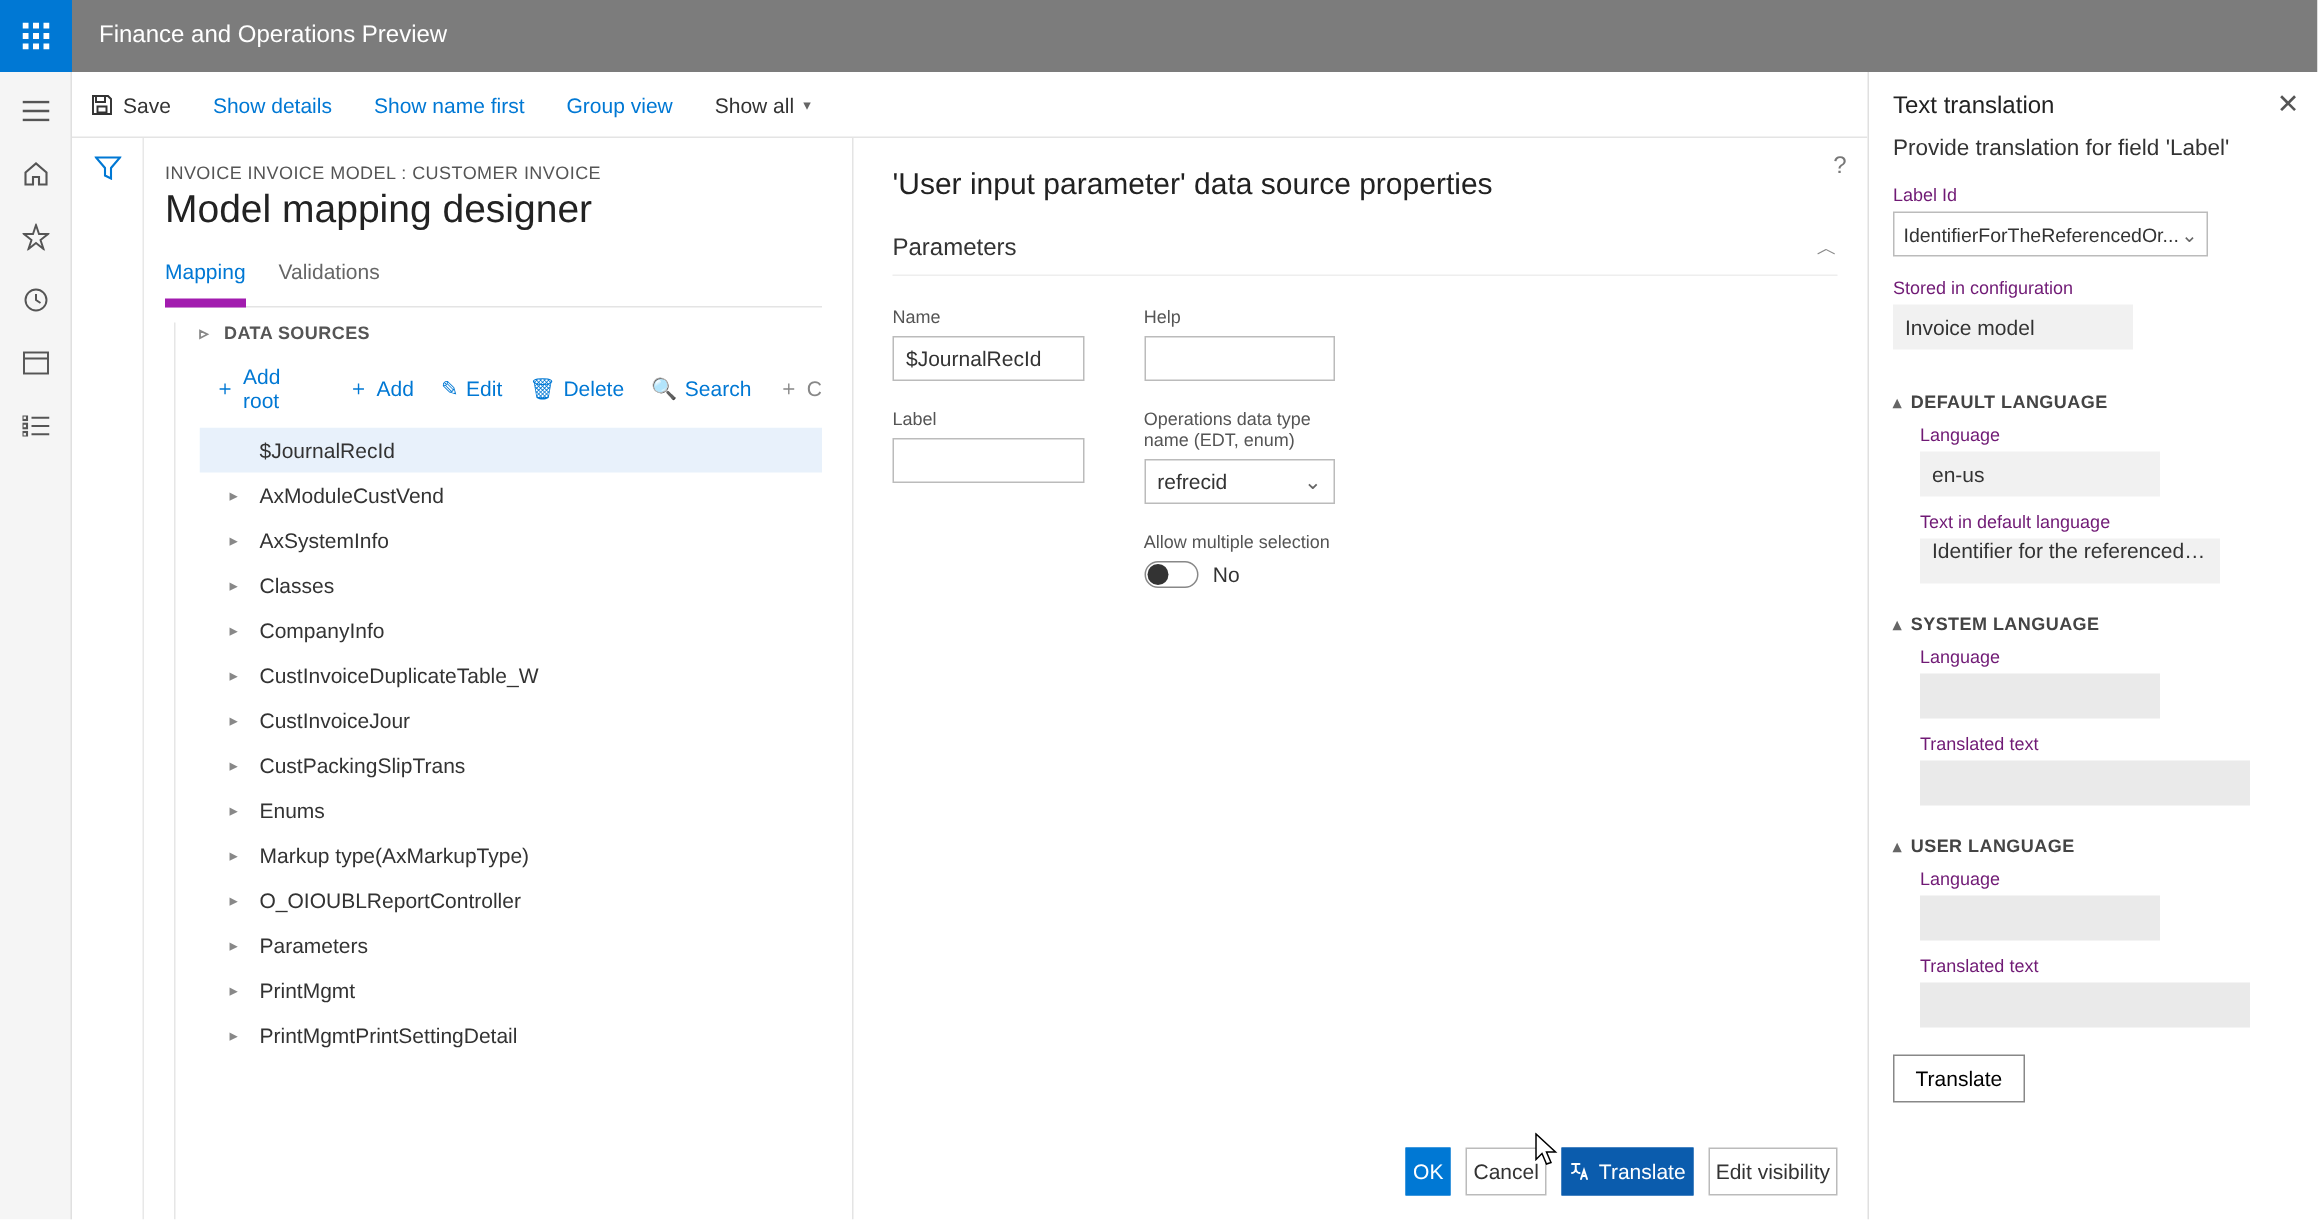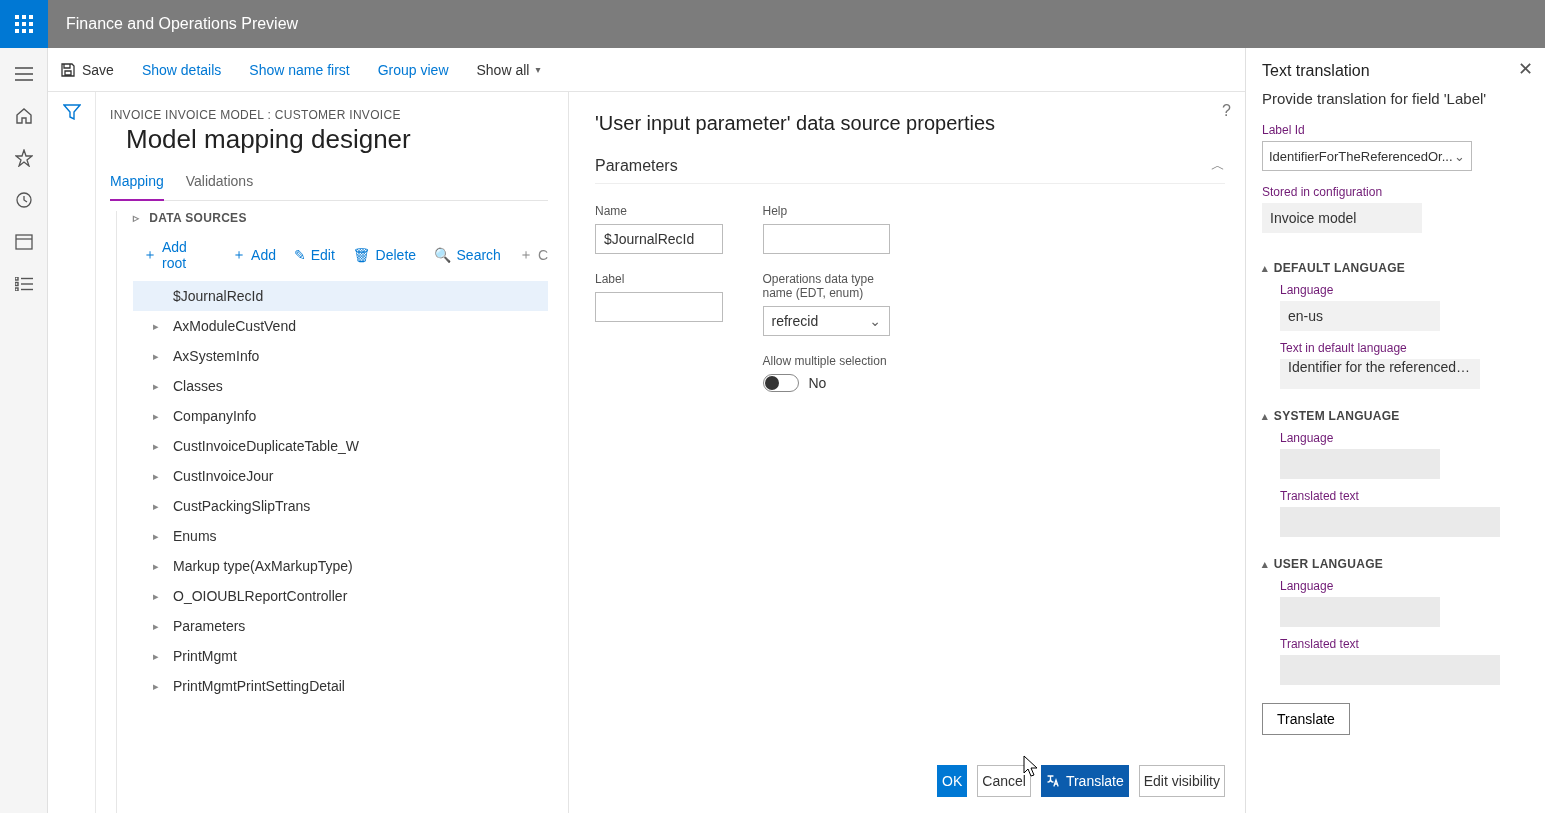--- a/index.html
+++ b/index.html
@@ -44,24 +44,24 @@
 
 
 .contentrow { flex:1; display:flex; min-height:0; }
 
 .filtercol {
   width: 48px; border-right: 1px solid #e8e8e8; display:flex; justify-content:center; padding-top:12px; color:#0078d4;
 }
 
 .pagecol { width: 472px; padding: 16px 20px 0 14px; display:flex; flex-direction:column; min-height:0; }
 .breadcrumb { font-size: 12px; color: #555; letter-spacing: .3px; margin-bottom: 2px; }
-.pagetitle { font-size: 26px; color: #222; font-weight: 400; margin-bottom: 14px; margin-left: 16px; }
+.pagetitle { font-size: 26px; color: #222; font-weight: 400; margin-bottom: 14px; }
 .tabs { display:flex; gap:22px; border-bottom:1px solid #e4e4e4; font-size:14px; }
 .tab { padding: 4px 0 10px 0; color:#666; cursor:pointer; }
-.tab.active { color:#0078d4; border-bottom:2px solid #a21caf; margin-bottom:-1px; }
+.tab.active { color:#0078d4; border-bottom:6px solid #a21caf; margin-bottom:-1px; }
 
 .dsblock { border-left:1px solid #e6e6e6; margin:10px 0 0 6px; padding-left:16px; display:flex; flex-direction:column; min-height:0; flex:1; }
 .dshead { display:flex; align-items:center; gap:10px; color:#555; font-size:12px; font-weight:600; letter-spacing:.3px; margin-bottom:8px; }
 .dshead .expand { color:#888; font-size:12px; cursor:pointer; }
 .dstoolbar { display:flex; gap:18px; color:#0078d4; font-size:14px; padding:6px 0 10px 10px; }
 .dstoolbar .tb { display:flex; align-items:center; gap:5px; cursor:pointer; }
 .dstoolbar .tb.gray { color:#888; }
 
 .dslist { flex:1; overflow:auto; font-size:14px; color:#333; }
 .dsrow { display:flex; align-items:center; height:30px; padding-left:20px; gap:10px; cursor:pointer;}

